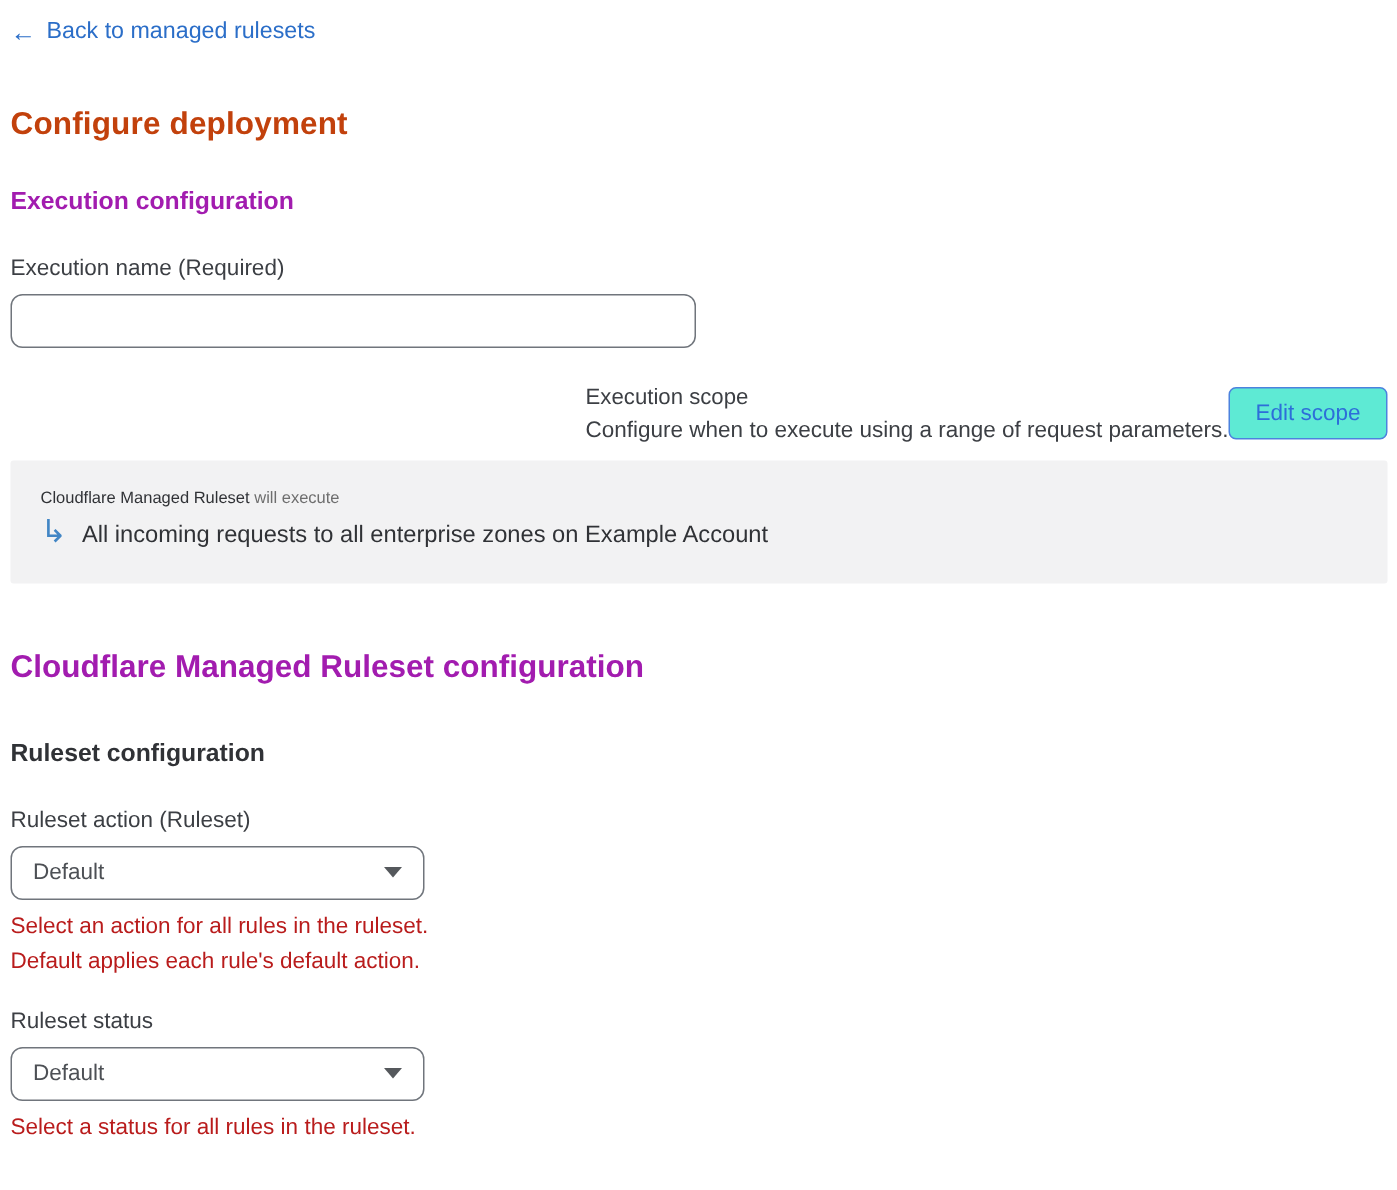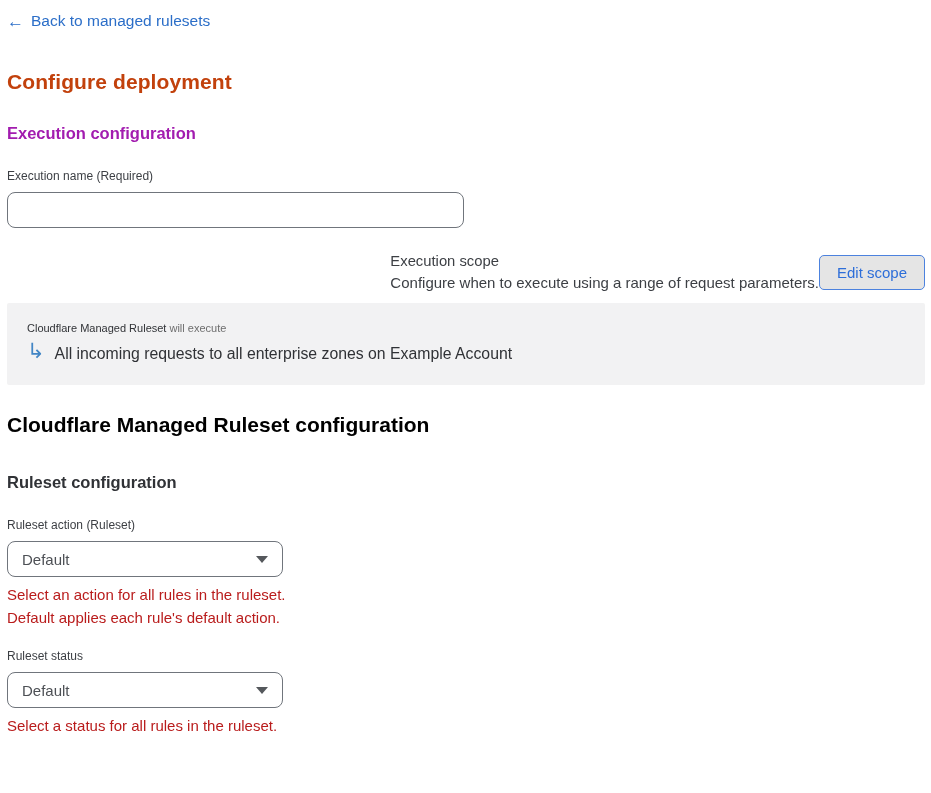--- a/index.html
+++ b/index.html
@@ -37,35 +37,35 @@
     color: #c2410c;
     letter-spacing: .1px;
   }
   h2.section-title {
     margin-top: 30px;
     font-size: 16.5px;
     font-weight: 700;
     color: #a21caf;
   }
   h1.ruleset-config-title {
-    margin-top: 28px;
+    margin-top: 44px;
     font-size: 21px;
     font-weight: 700;
-    color: #000000;
+    color: #a21caf;
   }
   h2.subsection-title {
     margin-top: 36px;
     font-size: 16.5px;
     font-weight: 700;
     color: #303236;
   }
 
   .field-label {
     margin-top: 26px;
-    font-size: 12px;
+    font-size: 15px;
     color: #3c3f44;
   }
 
   input.text-input {
     margin-top: 9px;
     width: 457px;
     height: 36px;
     border: 1px solid #70757c;
     border-radius: 8px;
     padding: 0 12px;
@@ -82,21 +82,21 @@
     margin-top: 25px;
     display: flex;
     align-items: center;
     justify-content: flex-end;
     width: 918px;
   }
   .scope-text .scope-label { font-size: 14.8px; color: #3c3f44; }
   .scope-text .scope-desc { font-size: 15px; color: #3c3f44; margin-top: 5px; }
 
   button.edit-scope-btn {
-    background: #e5e5e5;
+    background: #5eead4;
     border: 1px solid #4c82de;
     color: #2d6ed9;
     font-size: 15px;
     font-family: "Liberation Sans", sans-serif;
     border-radius: 5px;
     padding: 7px 17px;
     height: 35px;
     cursor: pointer;
   }
 

